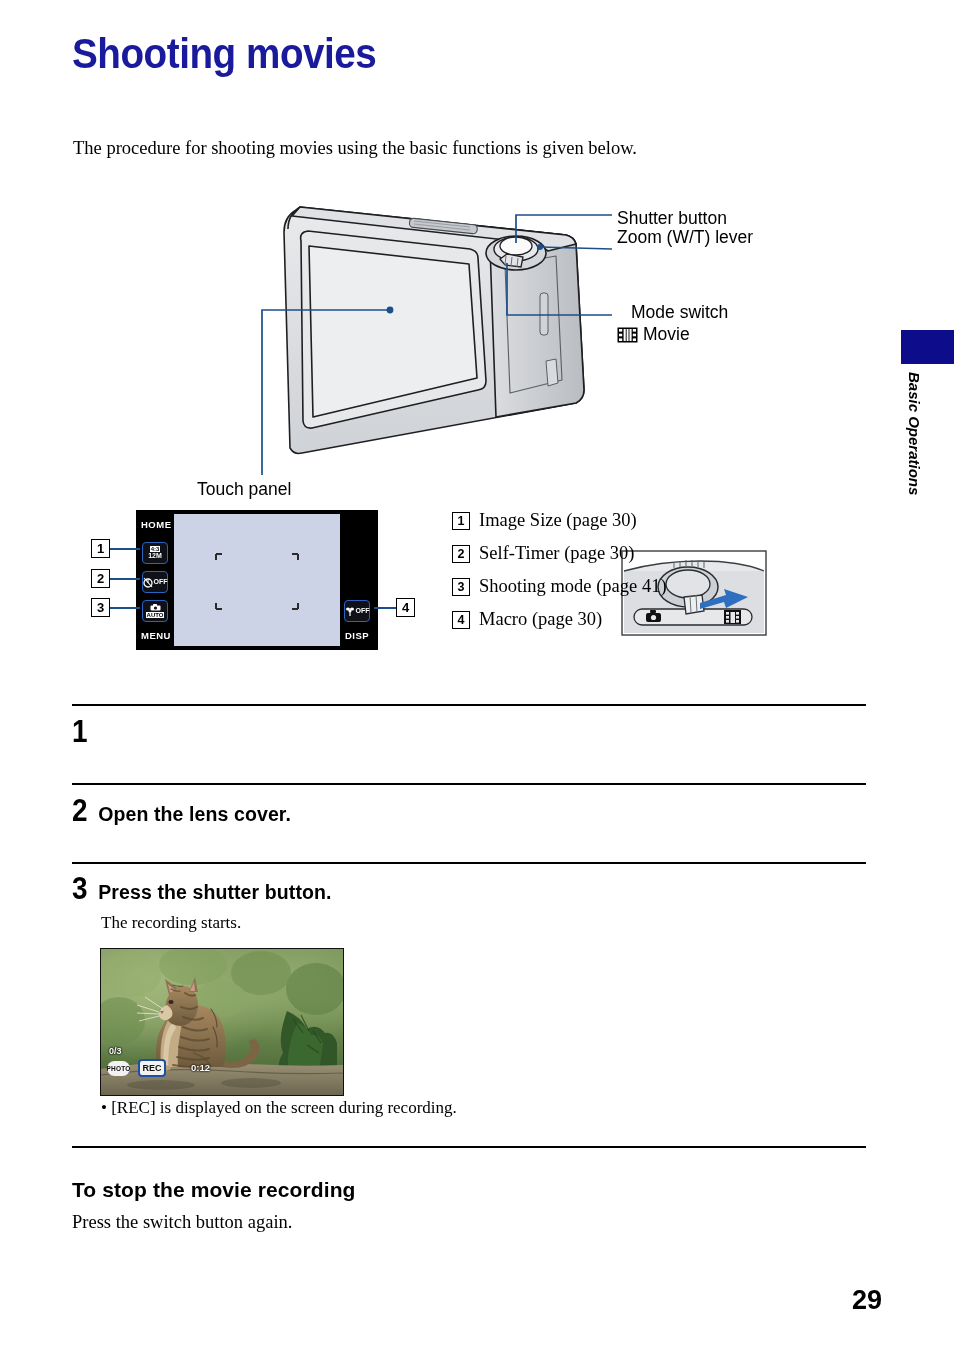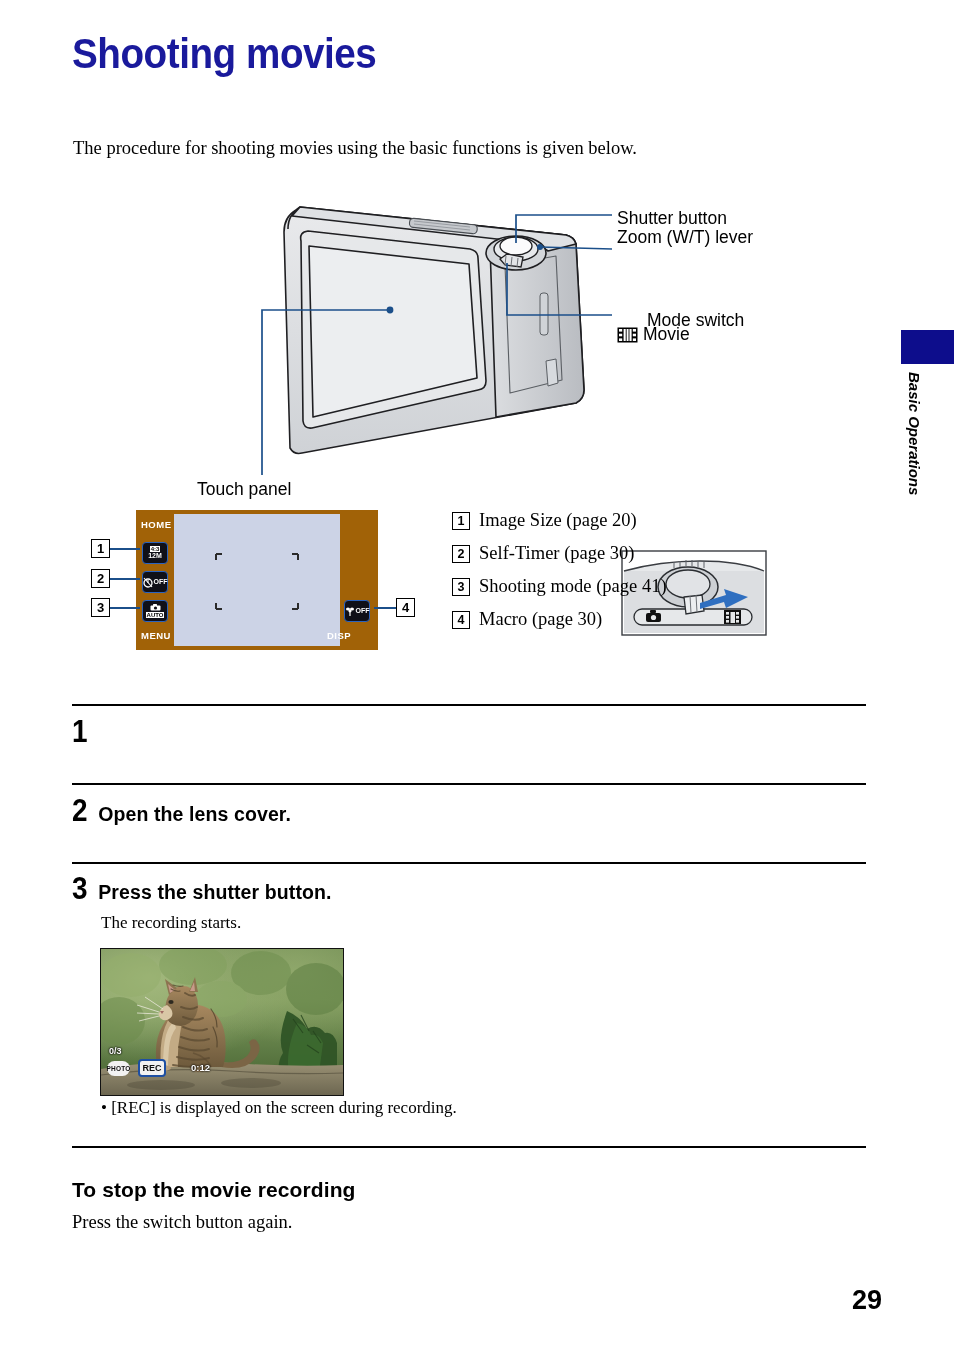--- a/index.html
+++ b/index.html
@@ -74,63 +74,63 @@
 
   .callout-label {
     position: absolute;
     font-family: "Liberation Sans", sans-serif;
     font-size: 17.5px;
     color: #000;
     white-space: nowrap;
   }
   .lbl-shutter { left: 617px; top: 208px; }
   .lbl-zoom    { left: 617px; top: 227px; }
-  .lbl-mode    { left: 647px; top: 302px; margin-top: 8px; }
+  .lbl-mode    { left: 631px; top: 302px; }
   .lbl-movie   { left: 617px; top: 324px; display: flex; align-items: center; gap: 5px;}
   .lbl-touch   { left: 197px; top: 479px; }
 
   
   .film-icon {
     display: inline-block;
     width: 21px;
     height: 16px;
     position: relative;
     vertical-align: -2px;
   }
   .film-icon svg { display:block; }
 
   
   .lcd {
     position: absolute;
     left: 136px;
     top: 510px;
     width: 242px;
     height: 140px;
-    background: #a16207;
+    background: #000000;
     box-sizing: border-box;
   }
   .lcd-center {
     position: absolute;
     left: 38px;
     top: 4px;
     width: 166px;
     height: 132px;
     background: #ccd3e6;
   }
   .lcd-txt {
     position: absolute;
     font-family: "Liberation Sans Narrow", "Liberation Sans", sans-serif;
     font-weight: bold;
     font-size: 9.5px;
     color: #fff;
     letter-spacing: 0.5px;
   }
   .lcd-home { left: 5px;  top: 9px; }
   .lcd-menu { left: 5px;  top: 120px; }
-  .lcd-disp { left: 191px; top: 120px; }
+  .lcd-disp { left: 209px; top: 120px; }
 
   .lcd-btn {
     position: absolute;
     width: 26px;
     height: 22px;
     border: 1.6px solid #2a63c0;
     border-radius: 4px;
     background: #101018;
     box-sizing: border-box;
     display: flex;
@@ -540,21 +540,21 @@
 <div class="leader ld3"></div>
 <div class="leader ld4"></div>
 <div class="boxnum bn1">1</div>
 <div class="boxnum bn2">2</div>
 <div class="boxnum bn3">3</div>
 <div class="boxnum bn4">4</div>
 
 <div class="keylist">
   <div class="keylist-row">
     <span class="kbox">1</span>
-    <span>Image Size (page 20)</span>
+    <span>Image Size (page 30)</span>
   </div>
   <div class="keylist-row">
     <span class="kbox">2</span>
     <span>Self-Timer (page 30)</span>
   </div>
   <div class="keylist-row">
     <span class="kbox">3</span>
     <span>Shooting mode (page 41)</span>
   </div>
   <div class="keylist-row">

